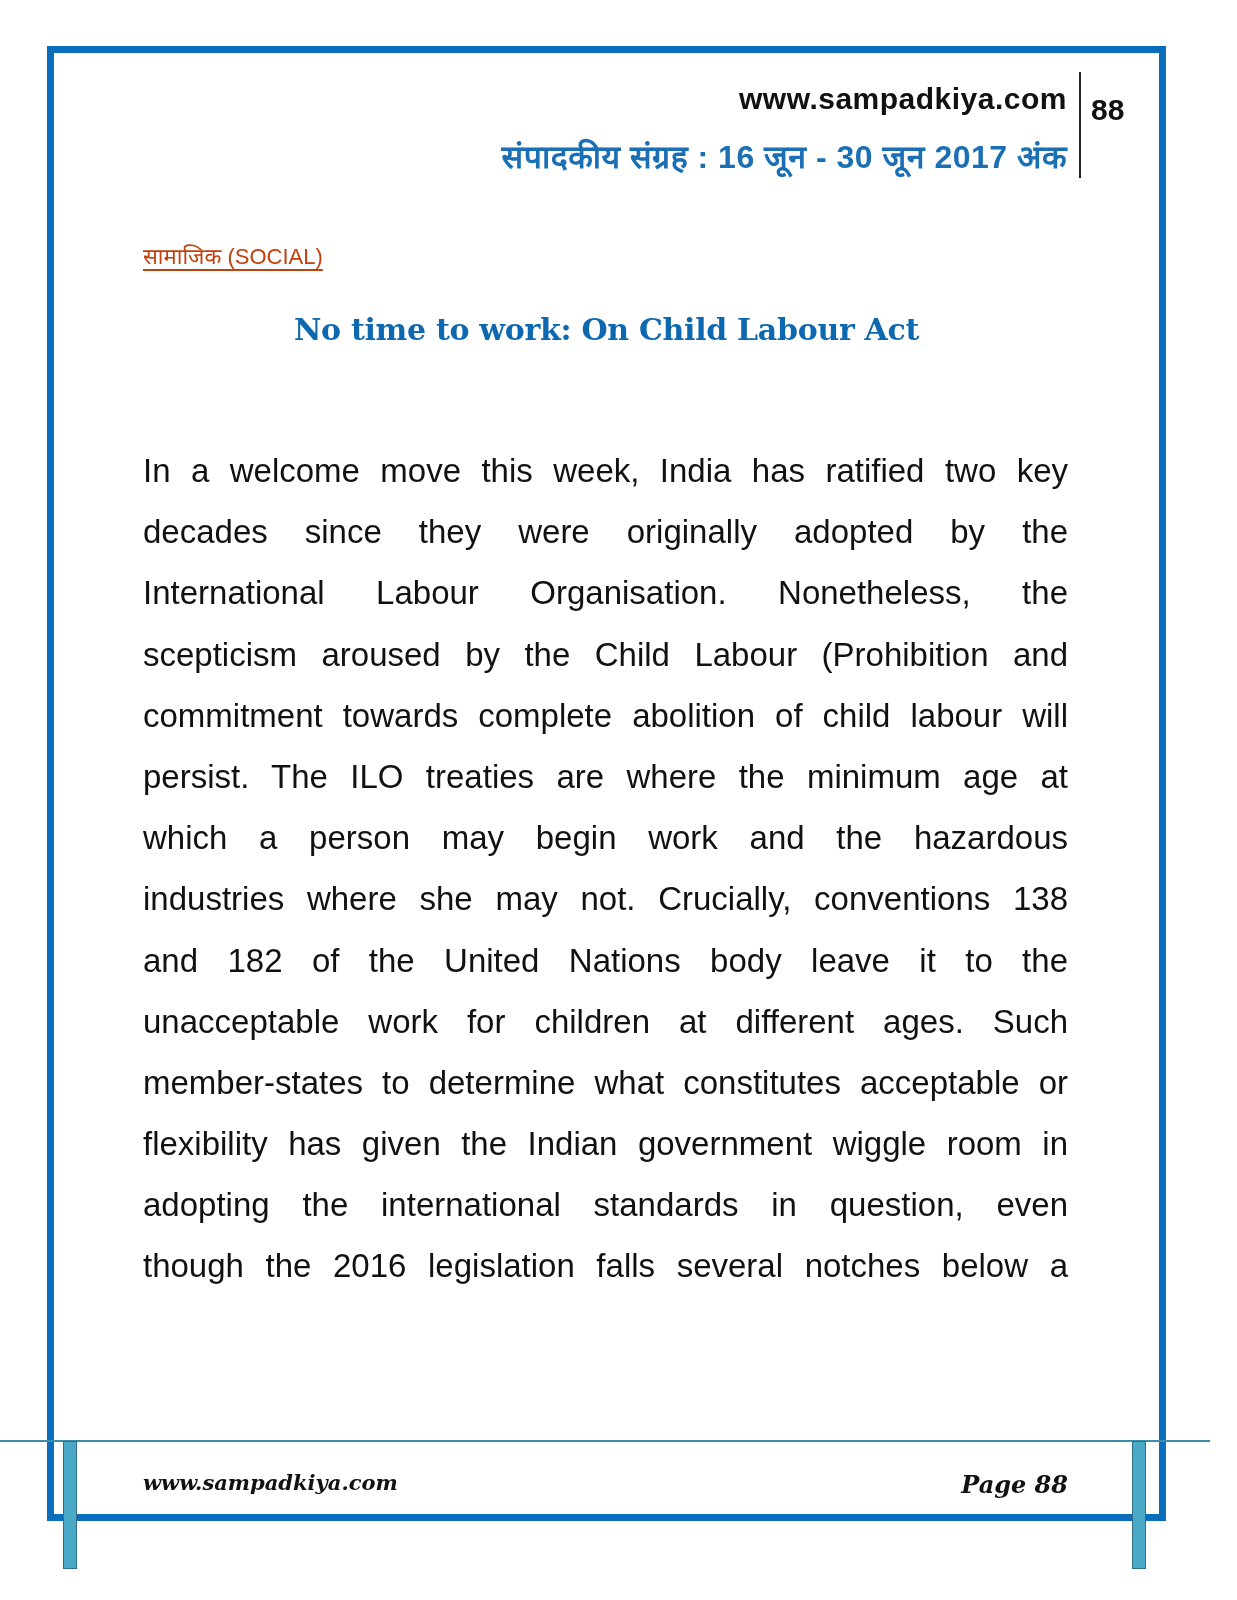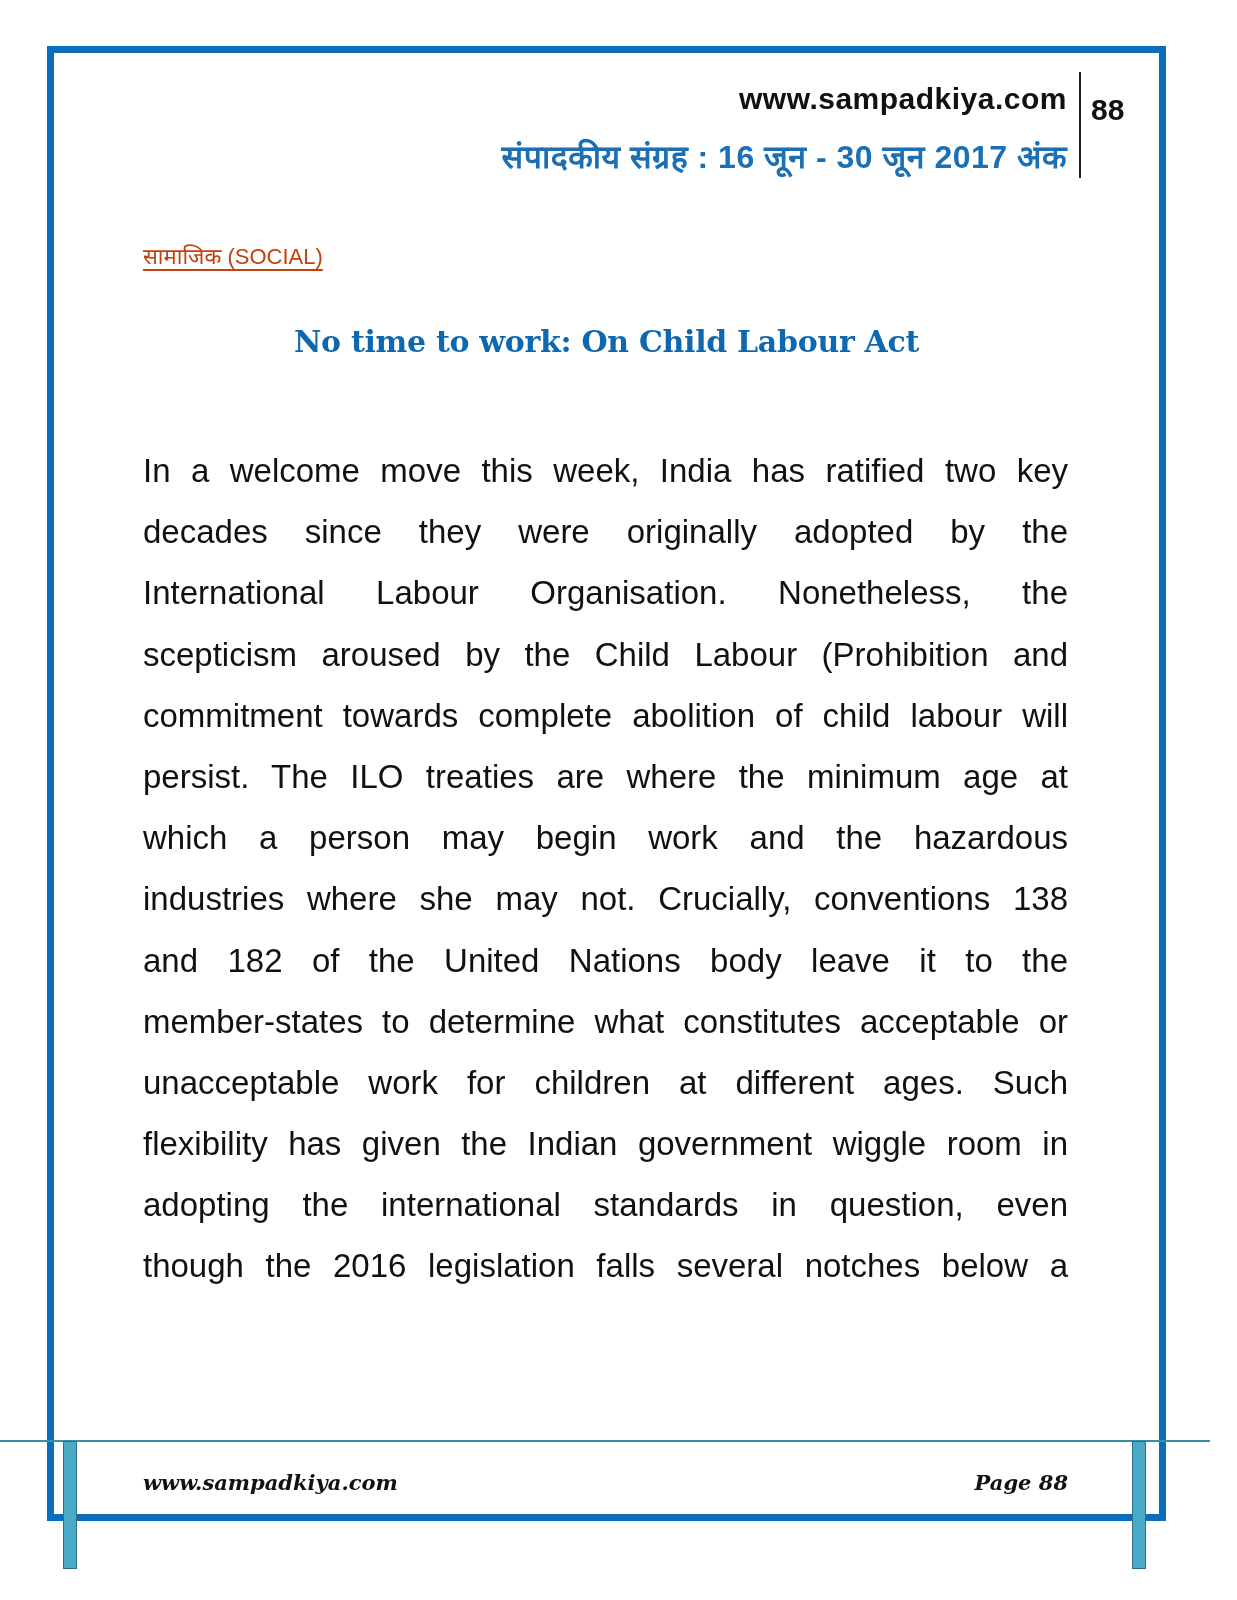--- a/index.html
+++ b/index.html
@@ -80,21 +80,20 @@
       position: absolute;
       left: 0;
       width: 1213px;
       top: 312px;
       text-align: center;
       font-family: "DejaVu Serif", serif;
       font-weight: bold;
       font-size: 30px;
       color: #0e68b0;
       letter-spacing: -0.3px;
-      margin-top: 12px;
     }
     .article-body {
       position: absolute;
       left: 143px;
       top: 440px;
       width: 925px;
       font-family: "Liberation Sans", sans-serif;
       font-size: 33px;
       line-height: 61.2px;
       color: #111111;
@@ -137,21 +136,21 @@
       font-size: 21px;
       color: #111111;
     }
     .footer-page {
       position: absolute;
       right: 169px;
       top: 1470px;
       font-family: "DejaVu Serif", serif;
       font-style: italic;
       font-weight: bold;
-      font-size: 21px;
+      font-size: 24px;
       color: #111111;
     }
   </style>
 </head>
 <body>
 
 <div class="page-border"></div>
 
 <div class="header-site">www.sampadkiya.com</div>
 <div class="header-divider"></div>
@@ -165,22 +164,22 @@
 <div class="article-body">
   <span class="line">In a welcome move this week, India has ratified two key</span>
   <span class="line">decades since they were originally adopted by the</span>
   <span class="line">International Labour Organisation. Nonetheless, the</span>
   <span class="line">scepticism aroused by the Child Labour (Prohibition and</span>
   <span class="line">commitment towards complete abolition of child labour will</span>
   <span class="line">persist. The ILO treaties are where the minimum age at</span>
   <span class="line">which a person may begin work and the hazardous</span>
   <span class="line">industries where she may not. Crucially, conventions 138</span>
   <span class="line">and 182 of the United Nations body leave it to the</span>
+  <span class="line">unacceptable work for children at different ages. Such</span>
   <span class="line">member-states to determine what constitutes acceptable or</span>
-  <span class="line">unacceptable work for children at different ages. Such</span>
   <span class="line">flexibility has given the Indian government wiggle room in</span>
   <span class="line">adopting the international standards in question, even</span>
   <span class="line">though the 2016 legislation falls several notches below a</span>
 </div>
 
 <div class="footer-rule"></div>
 <div class="footer-bar left"></div>
 <div class="footer-bar right"></div>
 
 <div class="footer-site">www.sampadkiya.com</div>

